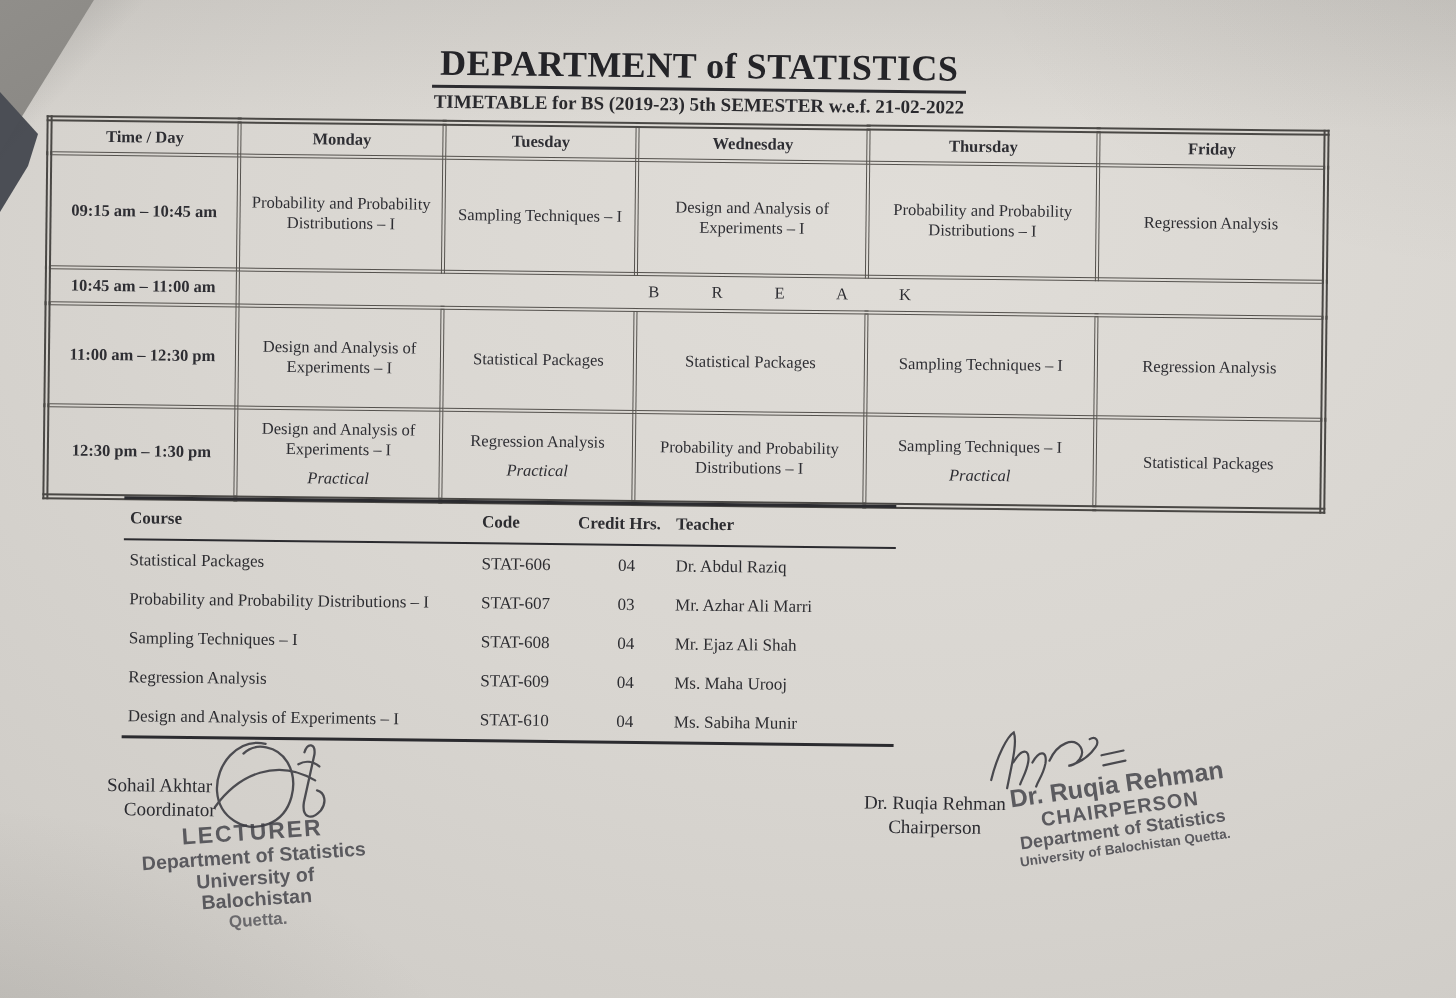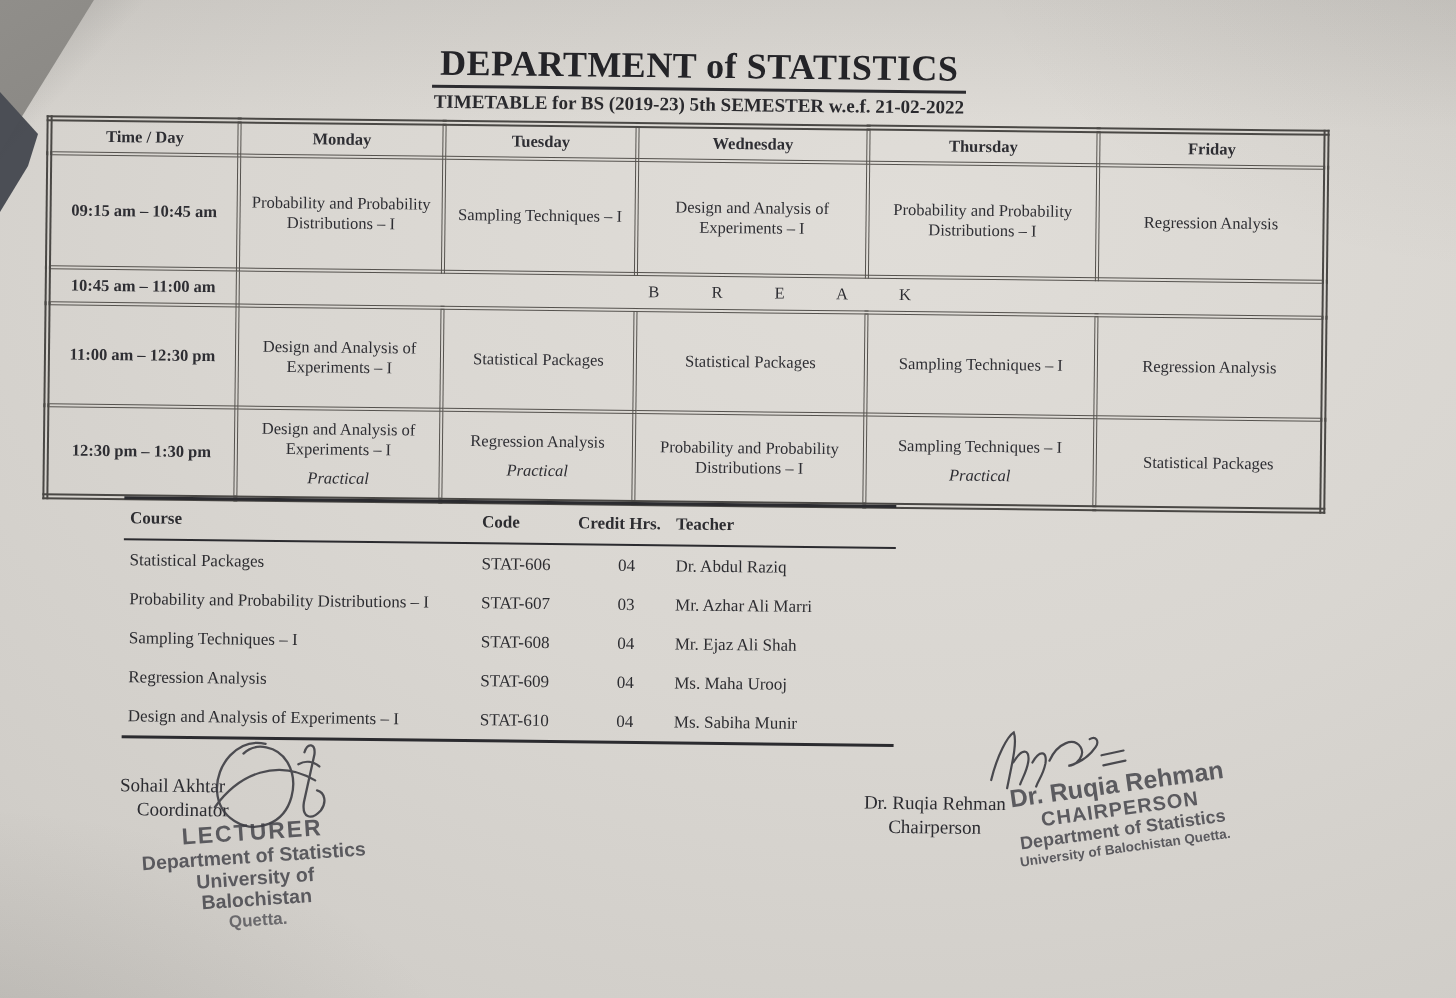--- a/index.html
+++ b/index.html
@@ -57,21 +57,21 @@
   .c-row{display:grid;grid-template-columns:352px 96px 98px 1fr;
     align-items:baseline;padding:10px 4px 9px 6px;}
   .c-head{border-bottom:2px solid #2b2b2f;font-weight:bold;font-size:17.5px;
     padding:9px 4px 10px 6px;}
   .c-row .cell{font-size:17px;}
   .c-row .credit{text-align:center;}
   .c-head .credit{text-align:left;}
 
   
   .sig-name{font-size:19px;color:#2c2c31;line-height:1.25;}
-  .left-name{position:absolute;left:129px;top:773px;font-family:Liberation Serif, serif;}
+  .left-name{position:absolute;left:116px;top:773px;font-family:Liberation Serif, serif;}
   .left-name .role{margin-left:17px;text-align:center;}
   .right-name{position:absolute;left:873px;top:782px;text-align:center;}
   .sig-svg{position:absolute;pointer-events:none;}
   .stamp{position:absolute;color:#3d3d44;opacity:.8;text-align:center;
     font-family:"Liberation Sans", sans-serif;font-weight:bold;line-height:1.12;}
   .stamp-left{left:150px;top:818px;width:230px;transform:rotate(-4.5deg);}
   .stamp-left .l1{font-size:23px;letter-spacing:2px;}
   .stamp-left .l2,.stamp-left .l3{font-size:19.5px;}
   .stamp-left .l4{font-size:17px;opacity:.85;}
   .stamp-right{left:1012px;top:758px;width:235px;transform:rotate(-8.5deg);}

